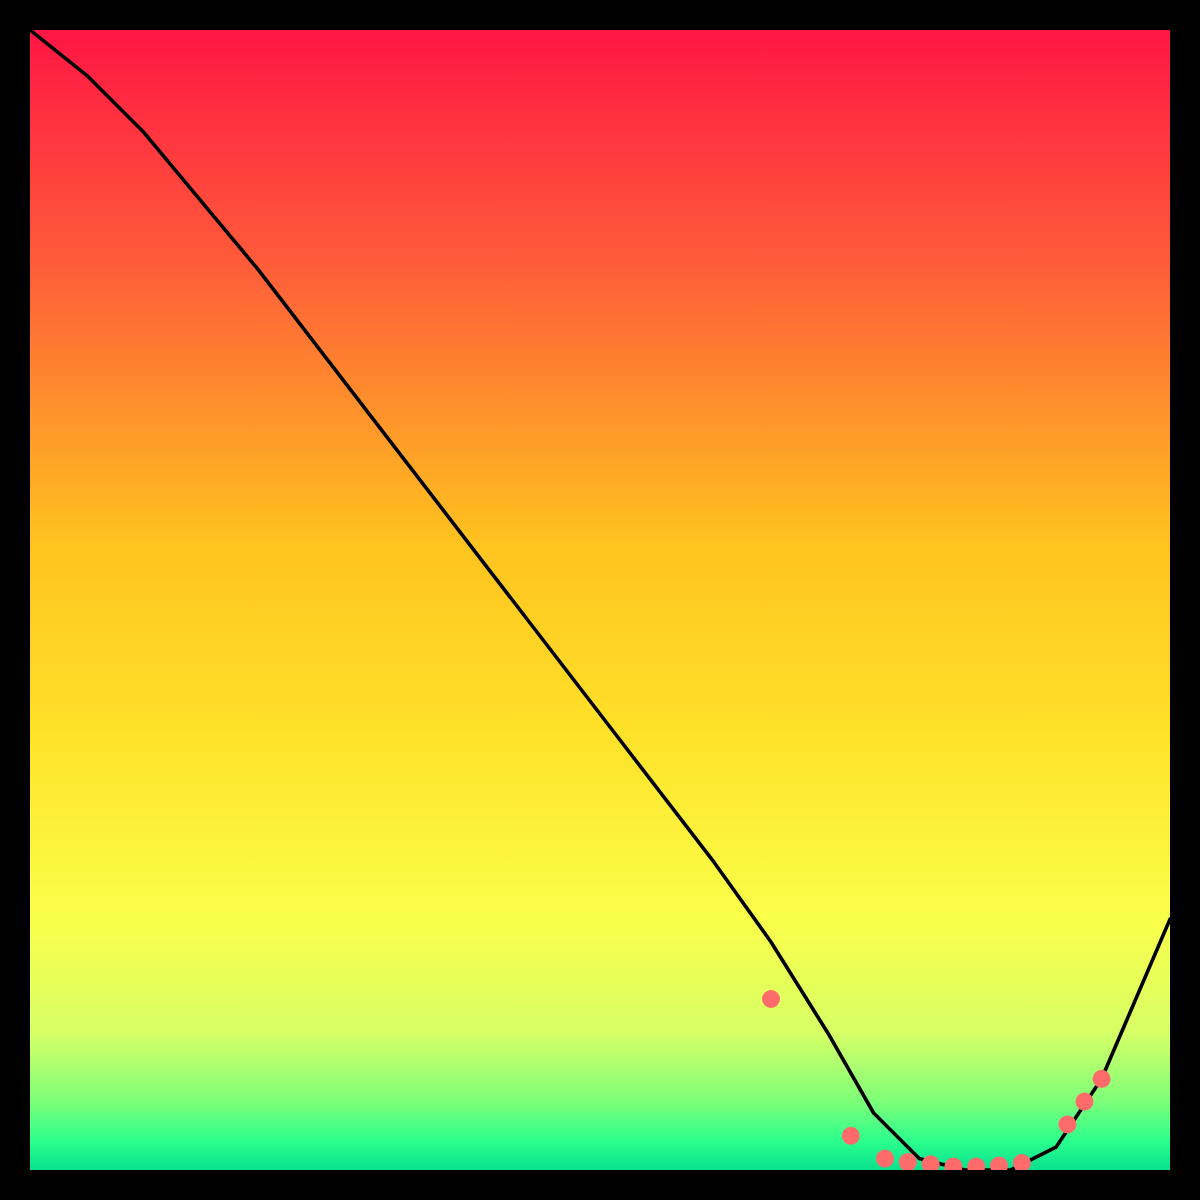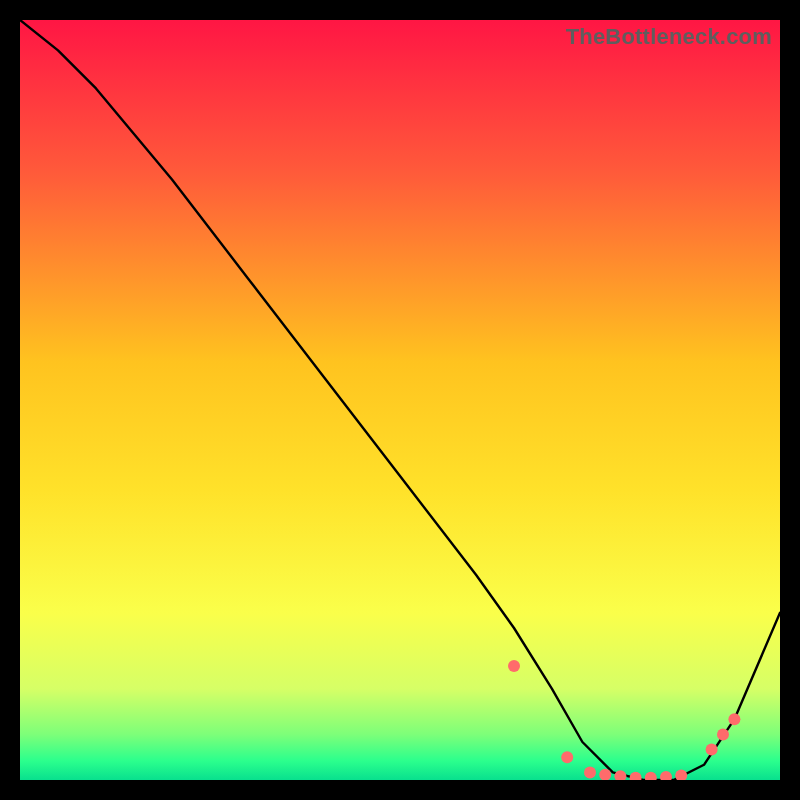--- a/index.html
+++ b/index.html
@@ -66,14 +66,13 @@
         <circle cx="600.4" cy="756.2" r="6" fill="#ff6b6b"></circle>
         <circle cx="615.6" cy="757.7" r="6" fill="#ff6b6b"></circle>
         <circle cx="630.8" cy="757.7" r="6" fill="#ff6b6b"></circle>
         <circle cx="646.0" cy="757.0" r="6" fill="#ff6b6b"></circle>
         <circle cx="661.2" cy="755.4" r="6" fill="#ff6b6b"></circle>
         <circle cx="691.6" cy="729.6" r="6" fill="#ff6b6b"></circle>
         <circle cx="703.0" cy="714.4" r="6" fill="#ff6b6b"></circle>
         <circle cx="714.4" cy="699.2" r="6" fill="#ff6b6b"></circle>
       </g>
   </svg>
-  <div class="watermark">TheBottleneck.com</div>
 </div>
 
 </body></html>

